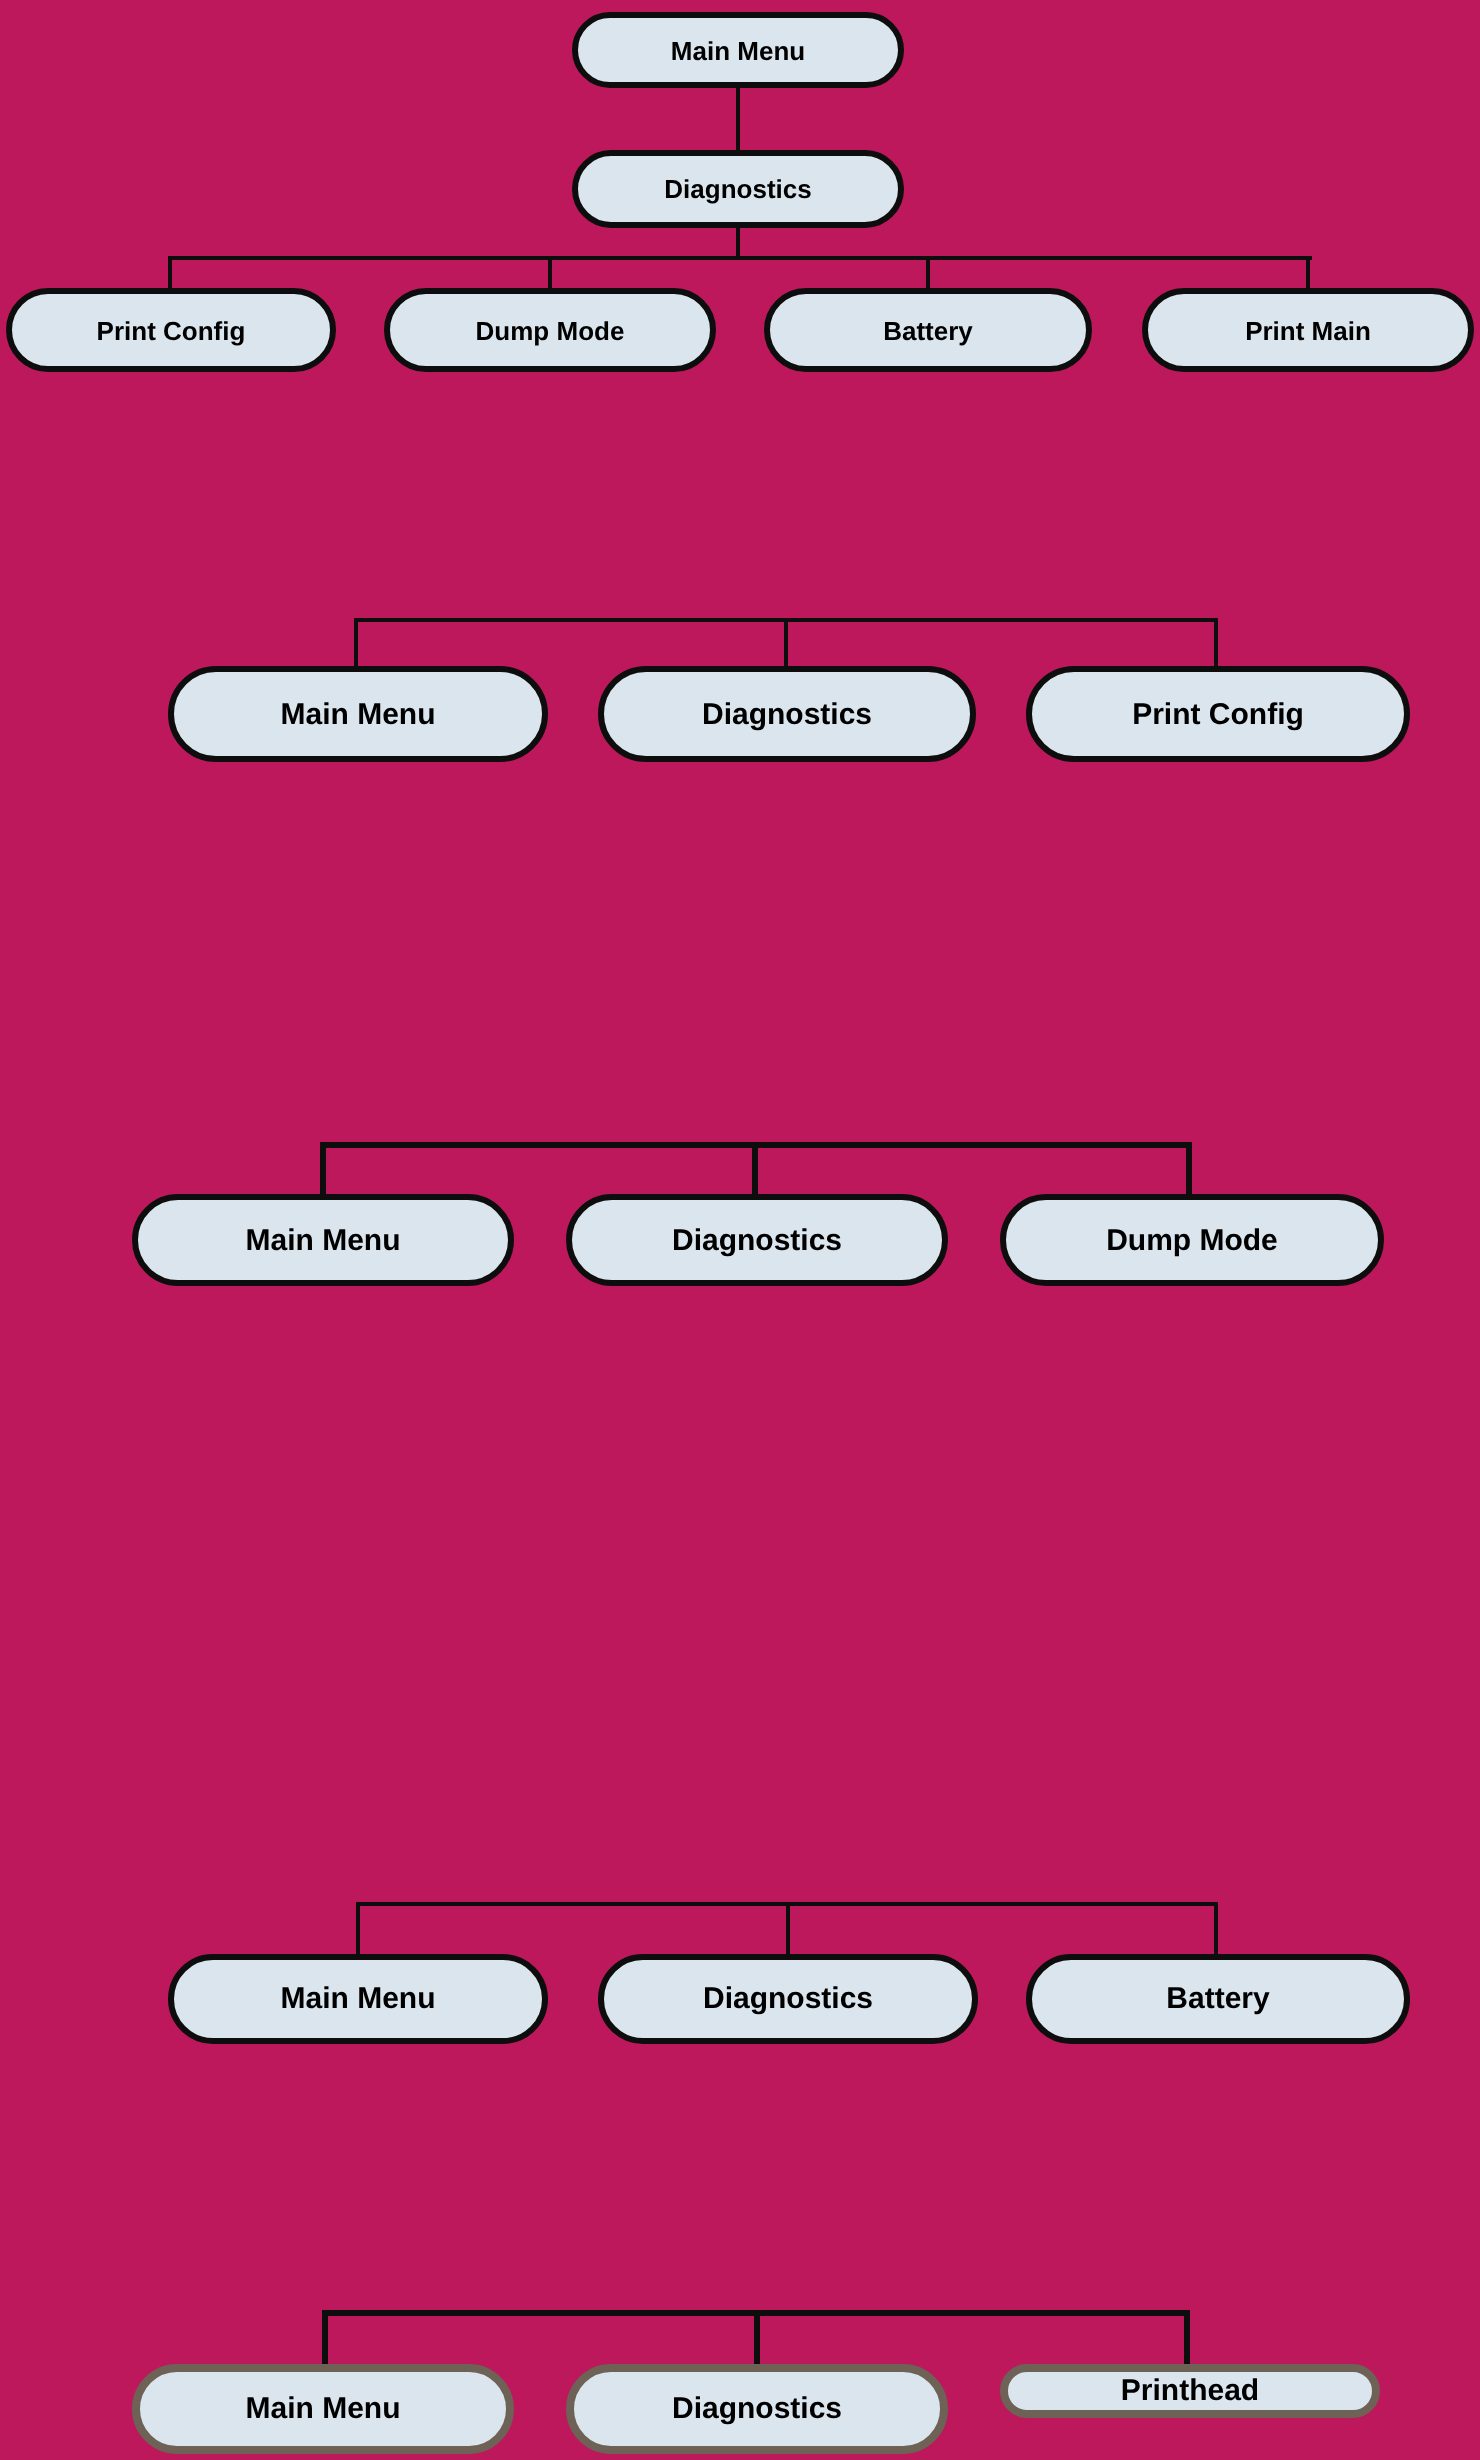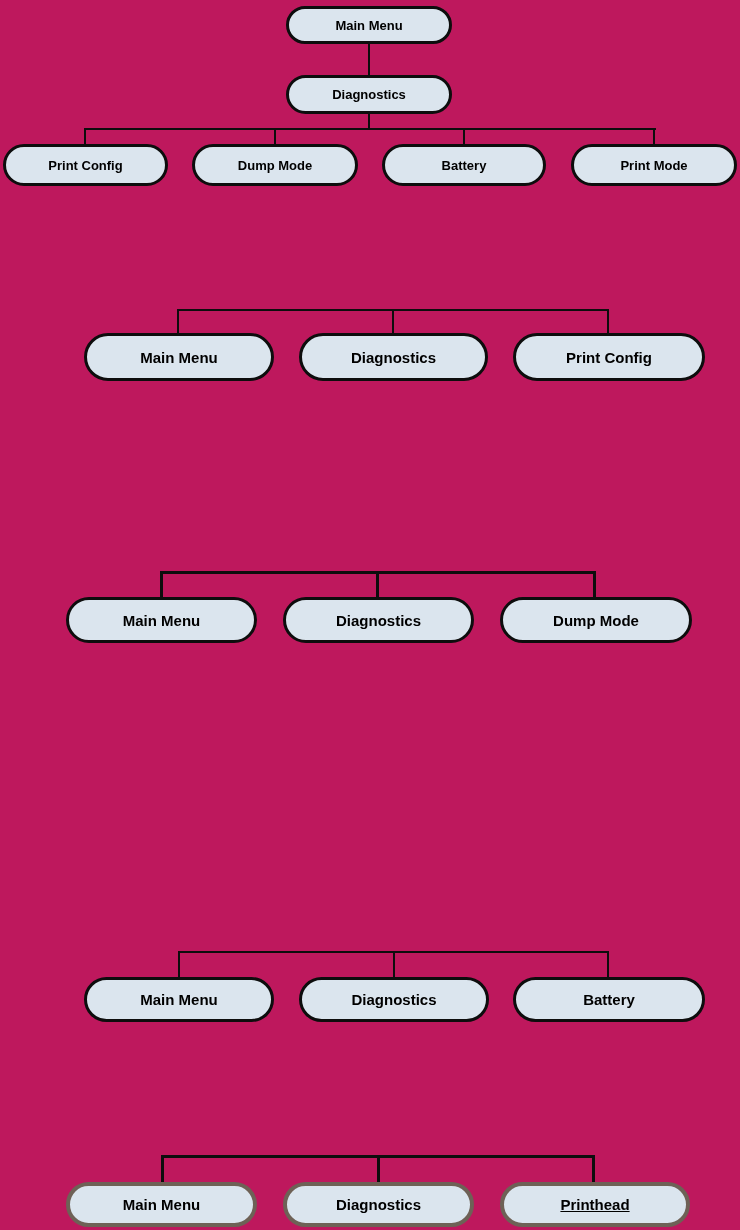--- a/index.html
+++ b/index.html
@@ -54,21 +54,21 @@
   <div class="line" style="left:368px; top:114px; width:2px; height:15px;"></div>
   <div class="line" style="left:84px; top:128px; width:572px; height:2px;"></div>
   <div class="line" style="left:84px; top:129px; width:2px; height:15px;"></div>
   <div class="line" style="left:274px; top:129px; width:2px; height:15px;"></div>
   <div class="line" style="left:463px; top:129px; width:2px; height:15px;"></div>
   <div class="line" style="left:653px; top:129px; width:2px; height:15px;"></div>
 
   <div class="node sm" style="left:3px; top:144px; width:165px; height:42px;">Print Config</div>
   <div class="node sm" style="left:192px; top:144px; width:166px; height:42px;">Dump Mode</div>
   <div class="node sm" style="left:382px; top:144px; width:164px; height:42px;">Battery</div>
-  <div class="node sm" style="left:571px; top:144px; width:166px; height:42px;">Print Mode</div>
+  <div class="node sm" style="left:571px; top:144px; width:166px; height:42px;">Print Main</div>
 
   <div class="line" style="left:177px; top:309px; width:432px; height:2px;"></div>
   <div class="line" style="left:177px; top:311px; width:2px; height:22px;"></div>
   <div class="line" style="left:392px; top:311px; width:2px; height:22px;"></div>
   <div class="line" style="left:607px; top:311px; width:2px; height:22px;"></div>
 
   <div class="node lg" style="left:84px; top:333px; width:190px; height:48px;">Main Menu</div>
   <div class="node lg" style="left:299px; top:333px; width:189px; height:48px;">Diagnostics</div>
   <div class="node lg" style="left:513px; top:333px; width:192px; height:48px;">Print Config</div>
 
@@ -90,15 +90,15 @@
   <div class="node lg" style="left:299px; top:977px; width:190px; height:45px;">Diagnostics</div>
   <div class="node lg" style="left:513px; top:977px; width:192px; height:45px;">Battery</div>
 
   <div class="line" style="left:161px; top:1155px; width:434px; height:3px;"></div>
   <div class="line" style="left:161px; top:1158px; width:3px; height:24px;"></div>
   <div class="line" style="left:377px; top:1158px; width:3px; height:24px;"></div>
   <div class="line" style="left:592px; top:1158px; width:3px; height:24px;"></div>
 
   <div class="node lg alt" style="left:66px; top:1182px; width:191px; height:45px;">Main Menu</div>
   <div class="node lg alt" style="left:283px; top:1182px; width:191px; height:45px;">Diagnostics</div>
-  <div class="node lg alt" style="left:500px; top:1182px; width:190px; height:45px;text-decoration:underline;">Printhead</div>
+  <div class="node lg alt" style="left:500px; top:1182px; width:190px; height:27px;">Printhead</div>
 
 </div>
 
 </body></html>

